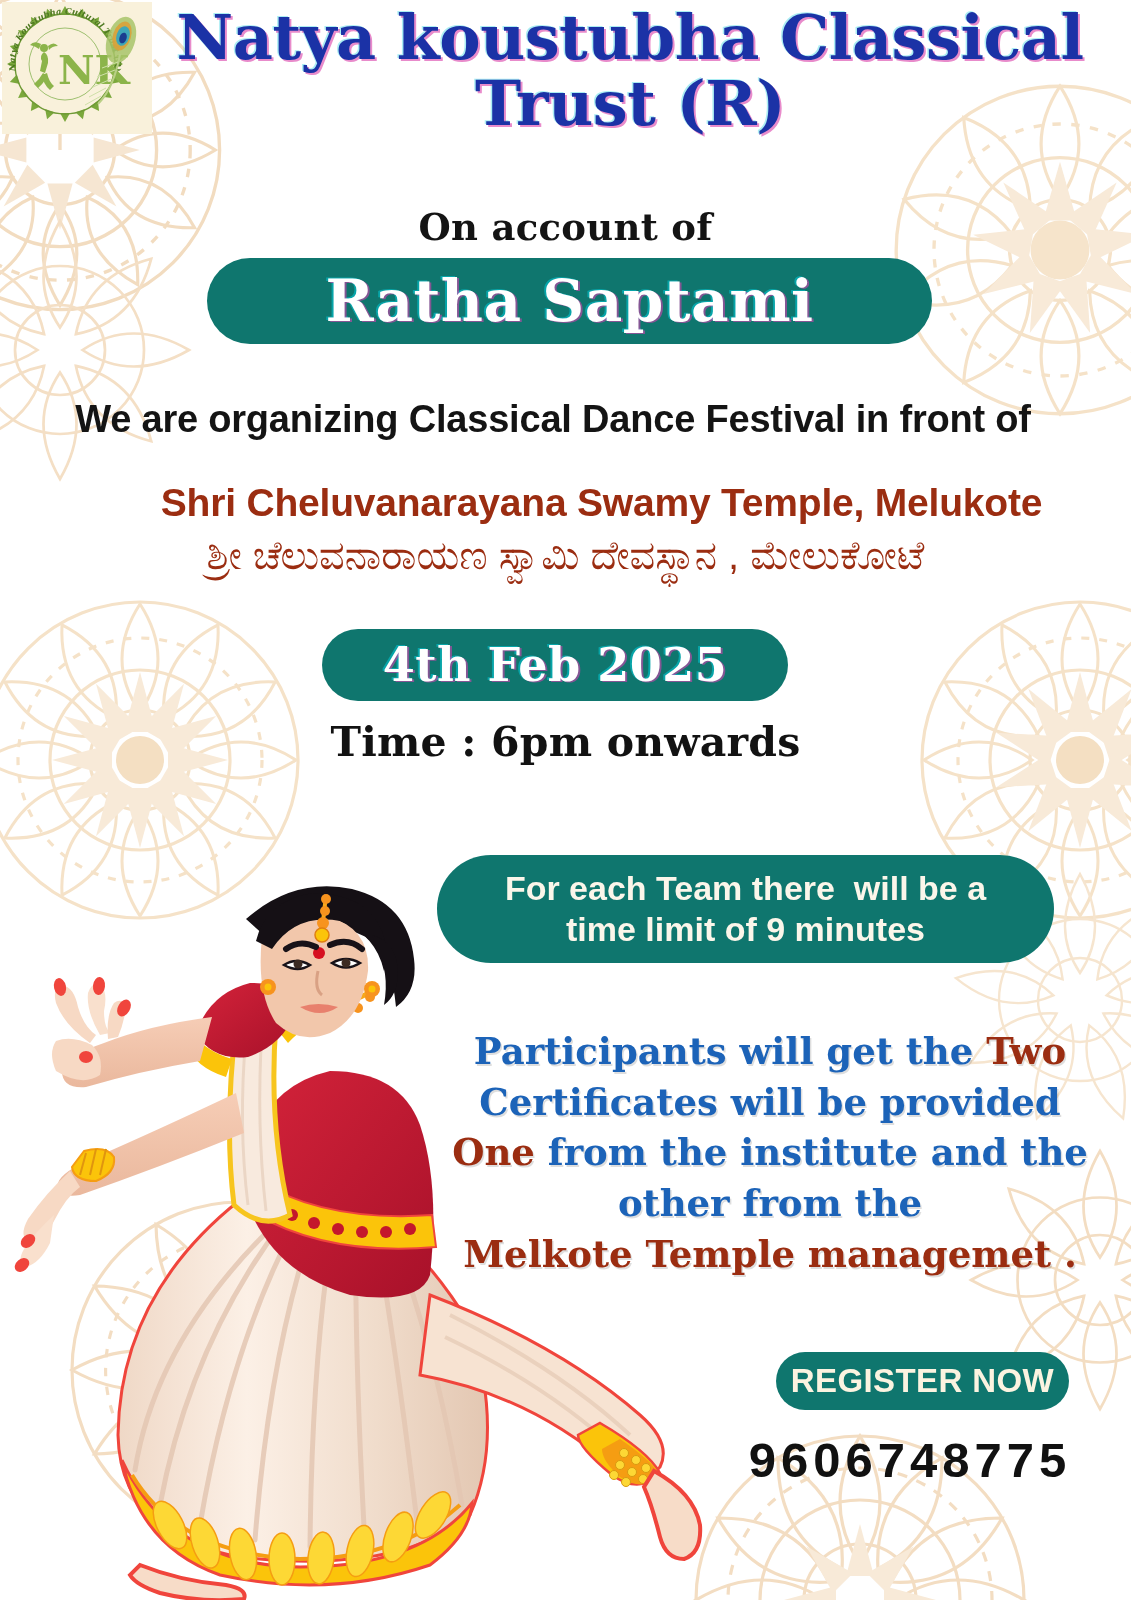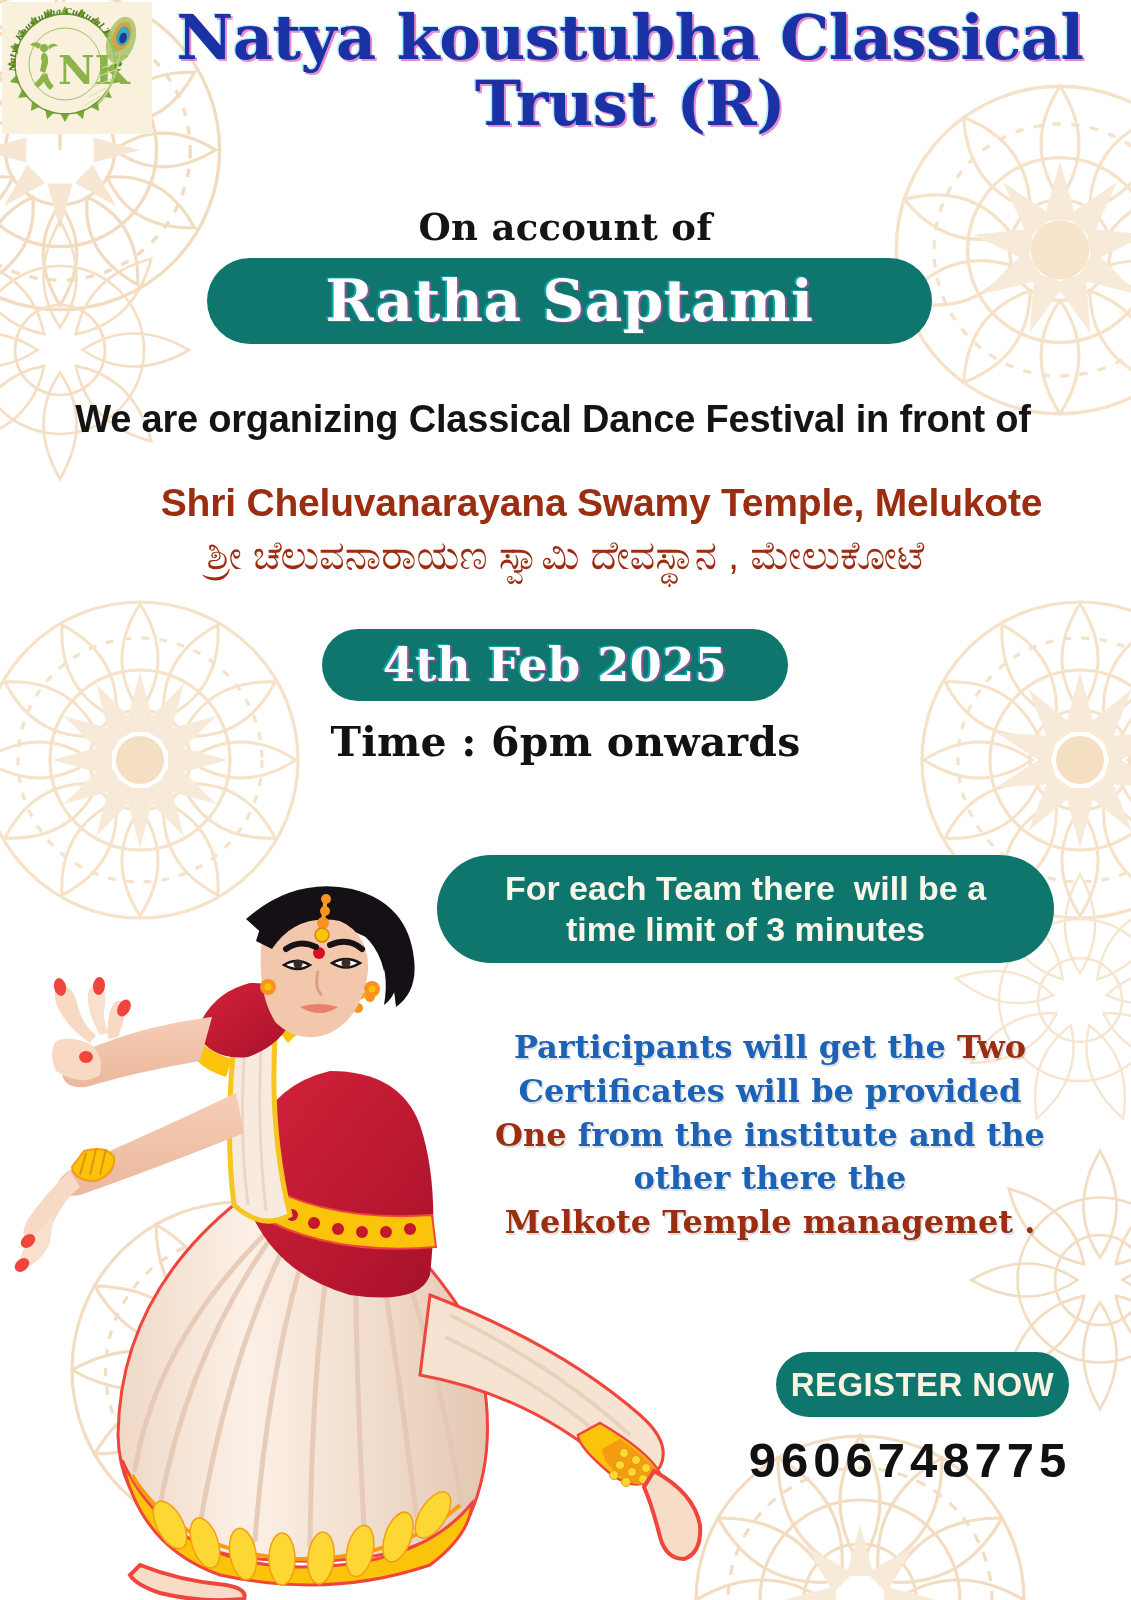--- a/index.html
+++ b/index.html
@@ -108,21 +108,21 @@
   }
   #time-limit-text{
     font-family:"Liberation Sans", sans-serif;
     font-weight:bold;
     font-size:34px;
     color:#fbf6ea;
     white-space:pre-wrap;
   }
   #register-pill{
     left:776px; top:1352px;
-    width:293px; height:65px;
+    width:293px; height:58px;
   }
   #register-text{
     font-family:"Liberation Sans", sans-serif;
     font-weight:bold;
     font-size:33px;
     color:#fbf3e0;
     letter-spacing:.4px;
   }
 
   
@@ -174,21 +174,21 @@
 
   
   #certificates-block{
     position:absolute;
     left:440px; top:1026px;
     width:660px;
     z-index:5;
     text-align:center;
     font-family:"DejaVu Serif", serif;
     font-weight:bold;
-    font-size:32px;
+    font-size:37px;
     line-height:1.37;
     color:#1c63b8;
     text-shadow:1.5px 1.5px 0 rgba(0,0,0,.13);
   }
   .cert-red{color:#9b2d11;}
 
   
   #phone-number{
     position:absolute;
     left:700px; top:1432px;
@@ -1053,32 +1053,32 @@
         <circle cx="268" cy="112" r="8"></circle>
           <circle cx="268" cy="112" r="3.5" fill="#fbc40a"></circle>
         <circle cx="372" cy="114" r="8"></circle>
           <circle cx="372" cy="114" r="3.5" fill="#fbc40a"></circle>
       </g>
     </g>
   </svg>
 
   <div class="pill" id="time-limit-pill">
     <span id="time-limit-text">For each Team there  will be a
-time limit of 3 minutes</span>
+time limit of 9 minutes</span>
   </div>
 
   <div id="certificates-block">
     <div>
       <span>Participants will get the </span><span class="cert-red">Two</span>
     </div>
     <div>Certificates will be provided</div>
     <div>
       <span class="cert-red">One</span><span> from the institute and the</span>
     </div>
-    <div>other there the</div>
+    <div>other from the</div>
     <div class="cert-red">Melkote Temple managemet .</div>
   </div>
 
   <div class="pill" id="register-pill">
     <span id="register-text">REGISTER NOW</span>
   </div>
   <div id="phone-number">9606748775</div>
 
 </div>
 

